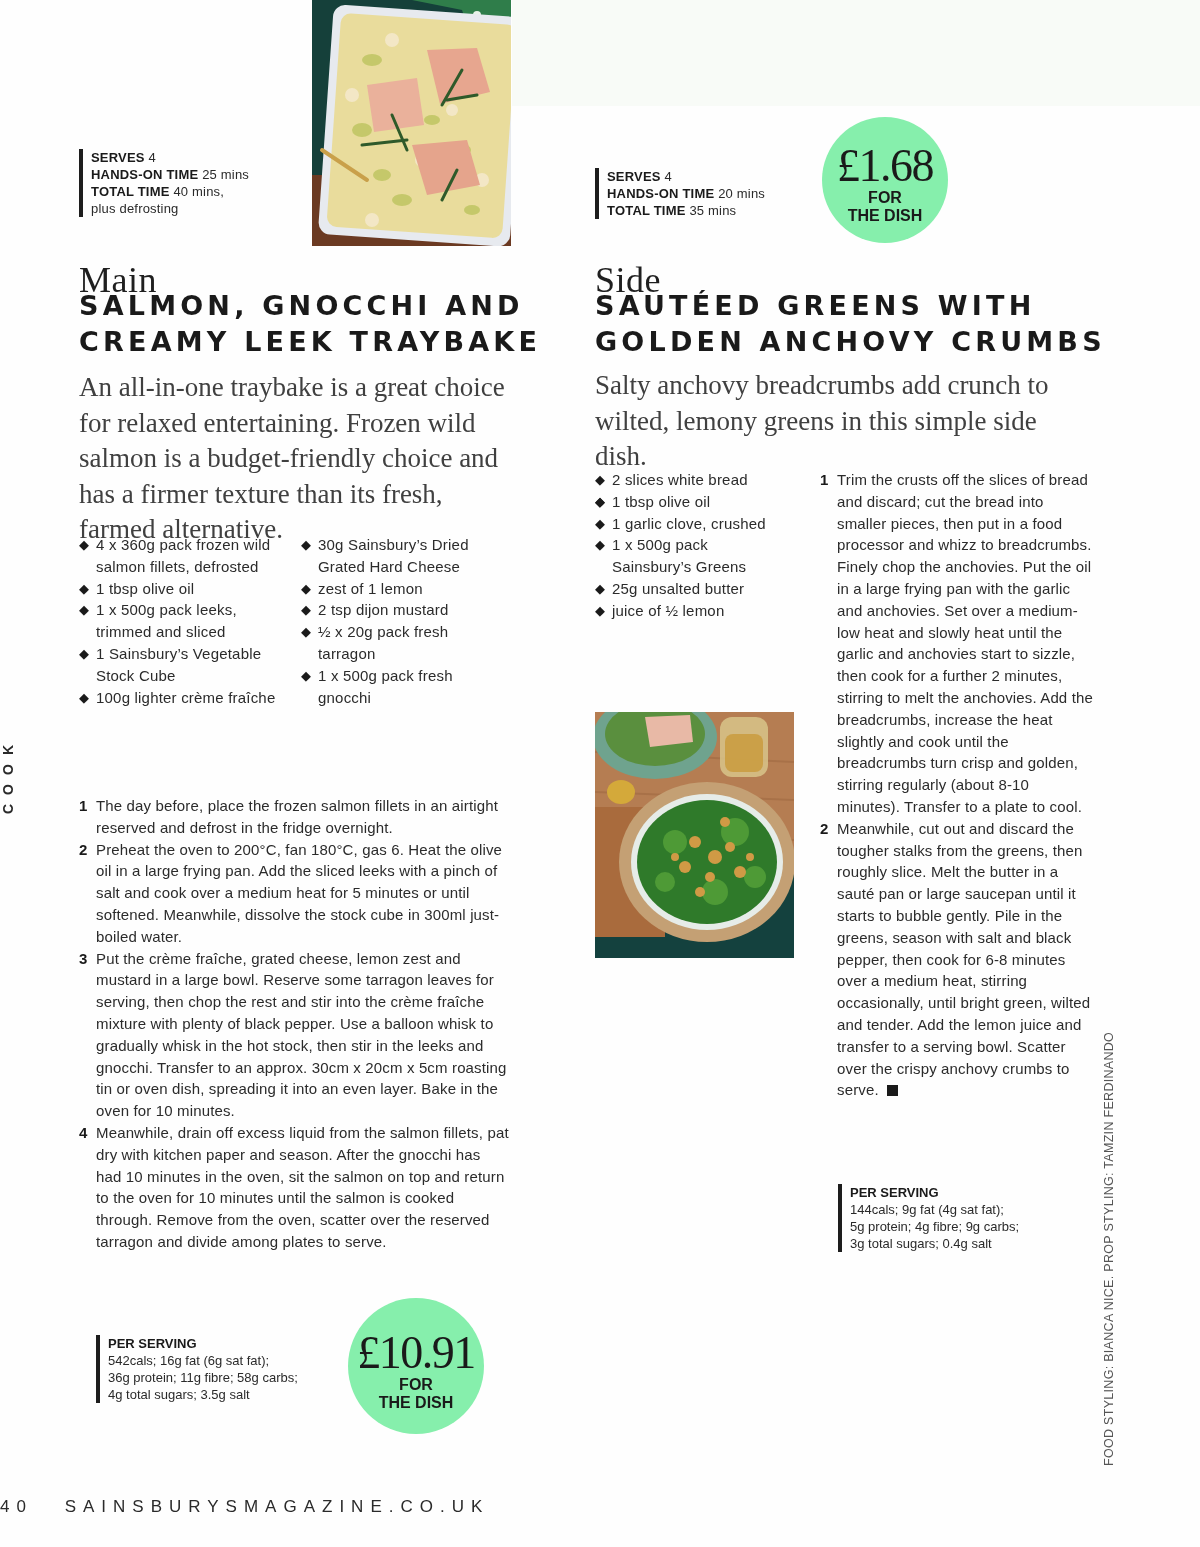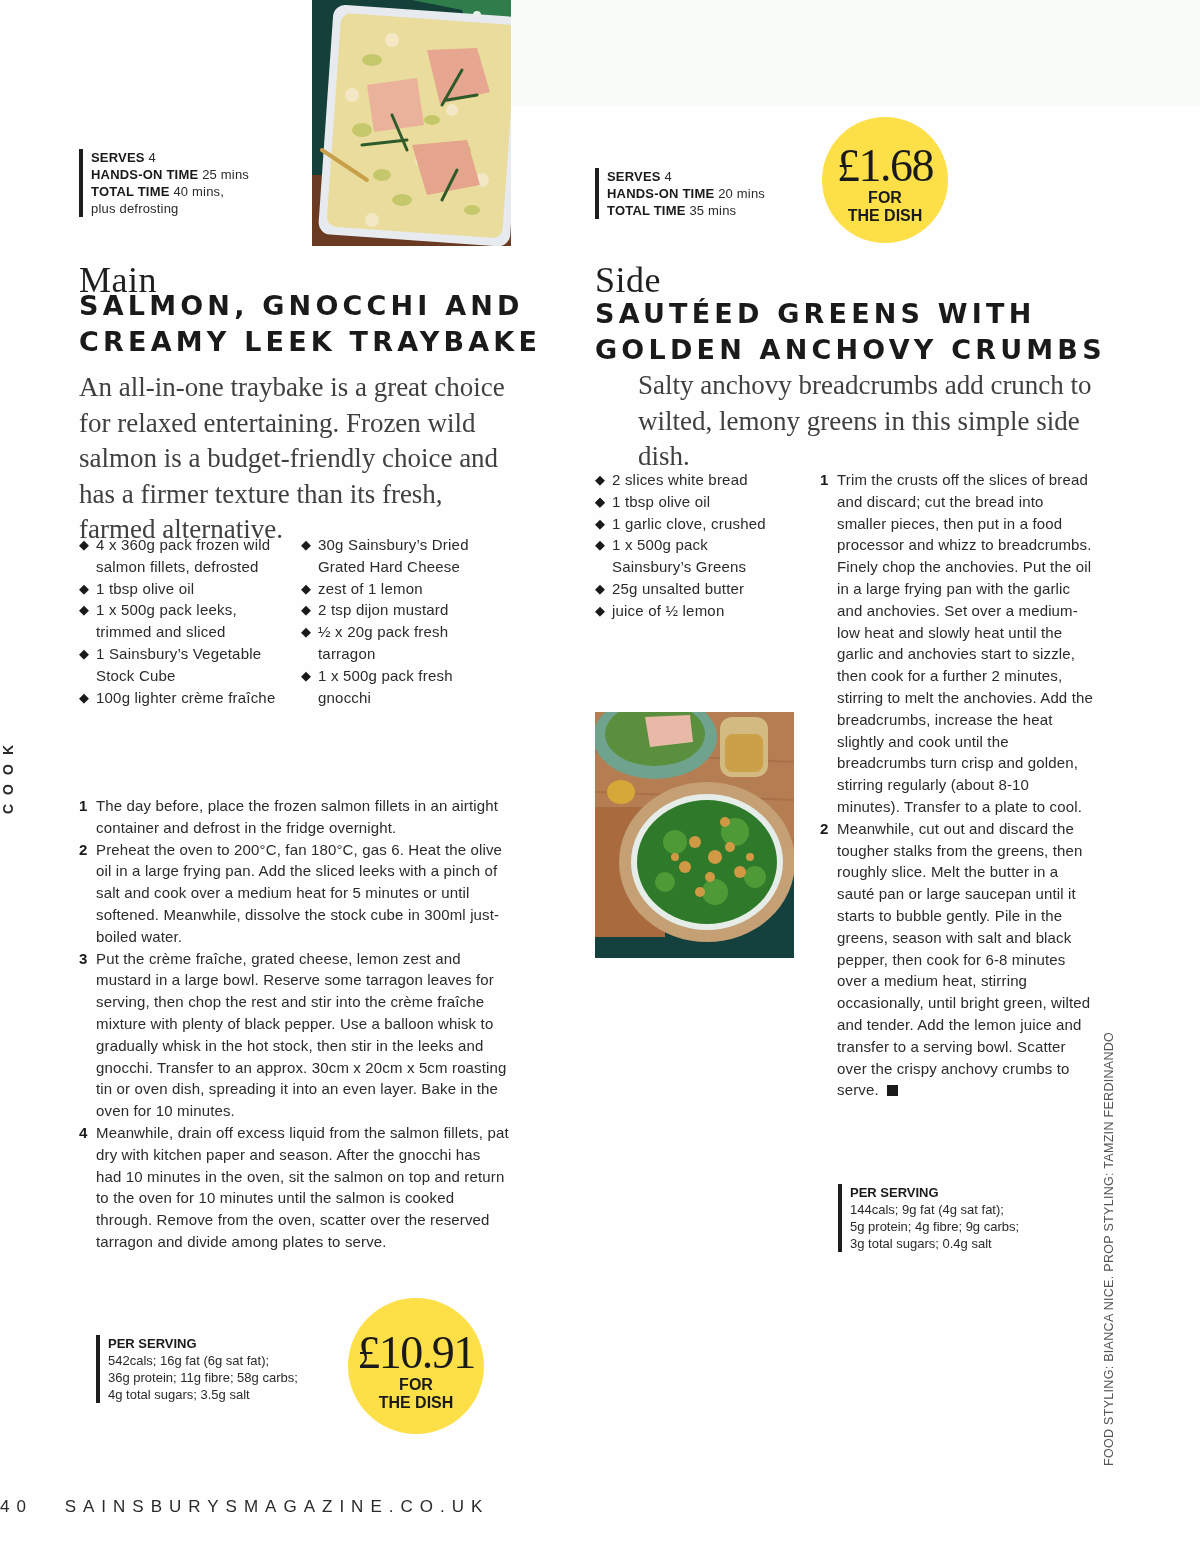--- a/index.html
+++ b/index.html
@@ -31,21 +31,21 @@
   .method { position: absolute; list-style: none; font-size: 15px; line-height: 21.8px; color: #2b2b2b; letter-spacing: 0.15px; }
   .method li { position: relative; padding-left: 17px; }
   .method li .num { position: absolute; left: 0; top: 0; font-weight: 700; color: #1a1a1a; }
   .end-square { display: inline-block; width: 11px; height: 11px; background: #1a1a1a; margin-left: 8px; vertical-align: -1px; }
 
   
   .nutri { position: absolute; border-left: 4px solid #1d1d1d; padding-left: 8px; font-size: 13px; line-height: 17px; color: #2a2a2a; }
   .nutri .head { font-weight: 700; color: #1a1a1a; }
 
   
-  .badge { position: absolute; border-radius: 50%; background: #fde047; text-align: center; }
+  .badge { position: absolute; border-radius: 50%; background: #86efac; text-align: center; }
   .badge .price { font-family: "Liberation Serif", serif; font-size: 46px; line-height: 46px; letter-spacing: -1.5px; color: #1a1a1a; display: block; }
   .badge .label { font-weight: 700; font-size: 16px; line-height: 18px; color: #1a1a1a; display: block; }
 
   .side-tag { position: absolute; left: 0; top: 736px; width: 16px; font-size: 14px; font-weight: 700; color: #2a2a2a; writing-mode: vertical-rl; transform: rotate(180deg); letter-spacing: 9px; }
   .credit { position: absolute; left: 1102px; top: 1026px; height: 440px; writing-mode: vertical-rl; transform: rotate(180deg); font-size: 12.5px; color: #555; letter-spacing: 0.3px; white-space: nowrap; }
   .footer { position: absolute; left: 0; top: 1497px; font-size: 17px; letter-spacing: 7px; color: #2a2a2a; white-space: nowrap; }
   .footer .page { margin-right: 20px; }
 </style>
 </head>
 <body>
@@ -119,21 +119,21 @@
 </ul>
 <ul class="ing" style="left:301px; top:534px; width:200px;">
   <li><span class="bullet">◆</span><span>30g Sainsbury’s Dried Grated Hard Cheese</span></li>
   <li><span class="bullet">◆</span><span>zest of 1 lemon</span></li>
   <li><span class="bullet">◆</span><span>2 tsp dijon mustard</span></li>
   <li><span class="bullet">◆</span><span>½ x 20g pack fresh tarragon</span></li>
   <li><span class="bullet">◆</span><span>1 x 500g pack fresh gnocchi</span></li>
 </ul>
 
 <ol class="method" style="left:79px; top:795px; width:430px;">
-  <li><span class="num">1</span><span>The day before, place the frozen salmon fillets in an airtight container and defrost in the fridge overnight.</span></li>
+  <li><span class="num">1</span><span>The day before, place the frozen salmon fillets in an airtight reserved and defrost in the fridge overnight.</span></li>
   <li><span class="num">2</span><span>Preheat the oven to 200°C, fan 180°C, gas 6. Heat the olive oil in a large frying pan. Add the sliced leeks with a pinch of salt and cook over a medium heat for 5 minutes or until softened. Meanwhile, dissolve the stock cube in 300ml just-boiled water.</span></li>
   <li><span class="num">3</span><span>Put the crème fraîche, grated cheese, lemon zest and mustard in a large bowl. Reserve some tarragon leaves for serving, then chop the rest and stir into the crème fraîche mixture with plenty of black pepper. Use a balloon whisk to gradually whisk in the hot stock, then stir in the leeks and gnocchi. Transfer to an approx. 30cm x 20cm x 5cm roasting tin or oven dish, spreading it into an even layer. Bake in the oven for 10 minutes.</span></li>
   <li><span class="num">4</span><span>Meanwhile, drain off excess liquid from the salmon fillets, pat dry with kitchen paper and season. After the gnocchi has had 10 minutes in the oven, sit the salmon on top and return to the oven for 10 minutes until the salmon is cooked through. Remove from the oven, scatter over the reserved tarragon and divide among plates to serve.</span></li>
 </ol>
 
 <div class="nutri" style="left:96px; top:1335px;">
   <div class="head">PER SERVING</div>
   <div>542cals; 16g fat (6g sat fat);</div>
   <div>36g protein; 11g fibre; 58g carbs;</div>
   <div>4g total sugars; 3.5g salt</div>
@@ -151,25 +151,25 @@
   <div class="row"><b>TOTAL TIME</b> <span>35 mins</span></div>
 </div>
 
 <div class="badge" style="left:822px; top:117px; width:126px; height:126px; padding-top:26px;">
   <span class="price">£1.68</span>
   <span class="label">FOR</span>
   <span class="label">THE DISH</span>
 </div>
 
 <div class="course" style="left:595px; top:259px;">Side</div>
-<div class="title" style="left:595px; top:288px;margin-top:8px;">
+<div class="title" style="left:595px; top:288px;">
   <div>SAUTÉED GREENS WITH</div>
   <div>GOLDEN ANCHOVY CRUMBS</div>
 </div>
-<div class="intro" style="left:595px; top:368px; width:470px;margin-left:43px;">Salty anchovy breadcrumbs add crunch to wilted, lemony greens in this simple side dish.</div>
+<div class="intro" style="left:595px; top:368px; width:470px;">Salty anchovy breadcrumbs add crunch to wilted, lemony greens in this simple side dish.</div>
 
 <ul class="ing" style="left:595px; top:469px; width:205px;">
   <li><span class="bullet">◆</span><span>2 slices white bread</span></li>
   <li><span class="bullet">◆</span></li>
   <li><span class="bullet">◆</span><span>1 tbsp olive oil</span></li>
   <li><span class="bullet">◆</span><span>1 garlic clove, crushed</span></li>
   <li><span class="bullet">◆</span><span style="display:inline-block;width:150px;">1 x 500g pack Sainsbury’s Greens</span></li>
   <li><span class="bullet">◆</span><span>25g unsalted butter</span></li>
   <li><span class="bullet">◆</span><span>juice of ½ lemon</span></li>
 </ul>

